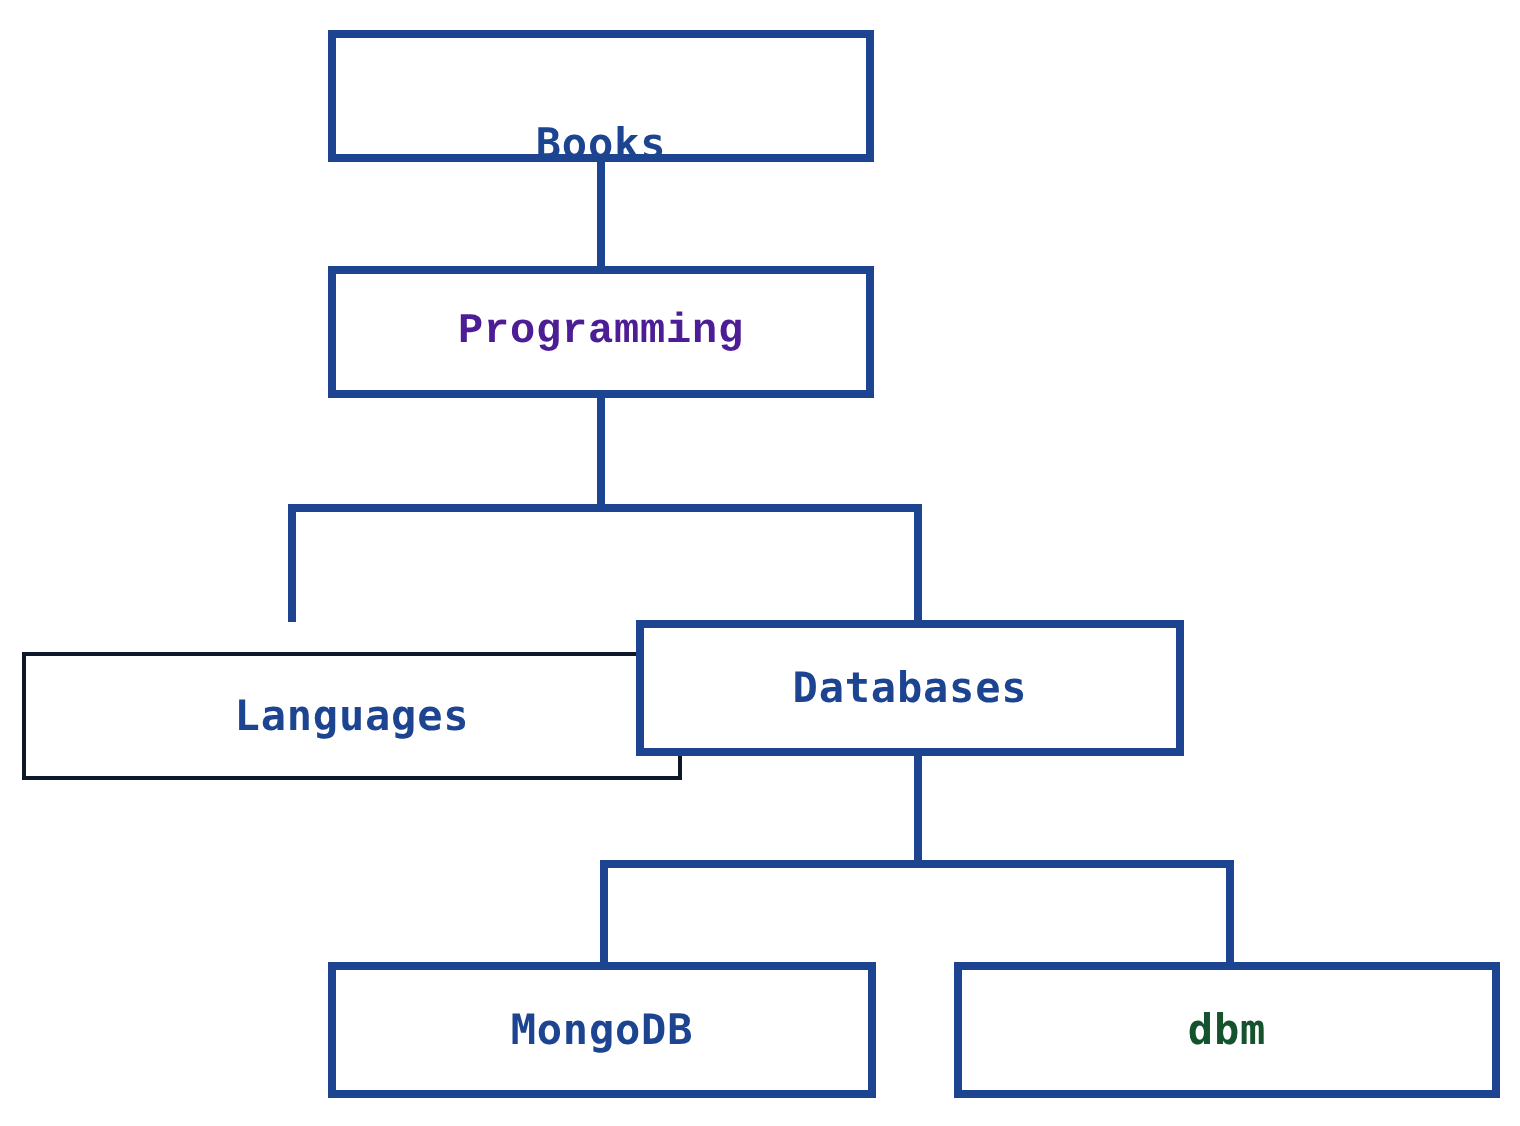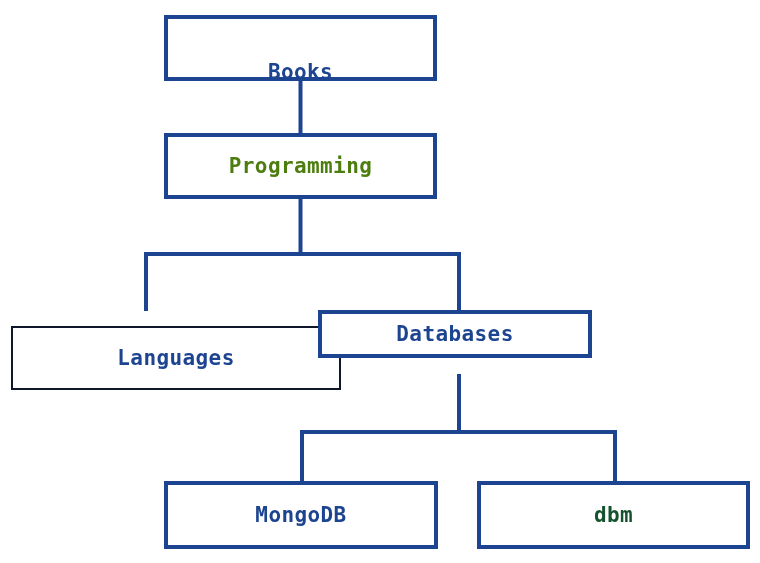--- a/index.html
+++ b/index.html
@@ -65,28 +65,28 @@
       <path d="M 302 430 L 302 482" fill="none" stroke="#1c4490" stroke-width="4"></path>
       <path d="M 615 430 L 615 482" fill="none" stroke="#1c4490" stroke-width="4"></path>
     </g>
   </svg>
 
   <div class="node-box" style="left:164px; top:15px; width:273px; height:66px; border:4px solid #1c4490;">
     <span class="node-label" style="color:#1c4490;margin-top:48px;">Books</span>
   </div>
 
   <div class="node-box" style="left:164px; top:133px; width:273px; height:66px; border:4px solid #1c4490;">
-    <span class="node-label" style="color:#4d7c0f;">Programming</span>
+    <span class="node-label" style="color:#4c1d95;font-family:Liberation Mono, monospace;">Programming</span>
   </div>
 
   <div class="node-box" style="left:11px; top:326px; width:330px; height:64px; border:2px solid #0f172a;">
     <span class="node-label" style="color:#1c4490;">Languages</span>
   </div>
 
-  <div class="node-box" style="left:318px; top:310px; width:274px; height:48px; border:4px solid #1c4490;">
+  <div class="node-box" style="left:318px; top:310px; width:274px; height:68px; border:4px solid #1c4490;">
     <span class="node-label" style="color:#1c4490;">Databases</span>
   </div>
 
   <div class="node-box" style="left:164px; top:481px; width:274px; height:68px; border:4px solid #1c4490;">
     <span class="node-label" style="color:#1c4490;">MongoDB</span>
   </div>
 
   <div class="node-box" style="left:477px; top:481px; width:273px; height:68px; border:4px solid #1c4490;">
     <span class="node-label" style="color:#14532d;">dbm</span>
   </div>

